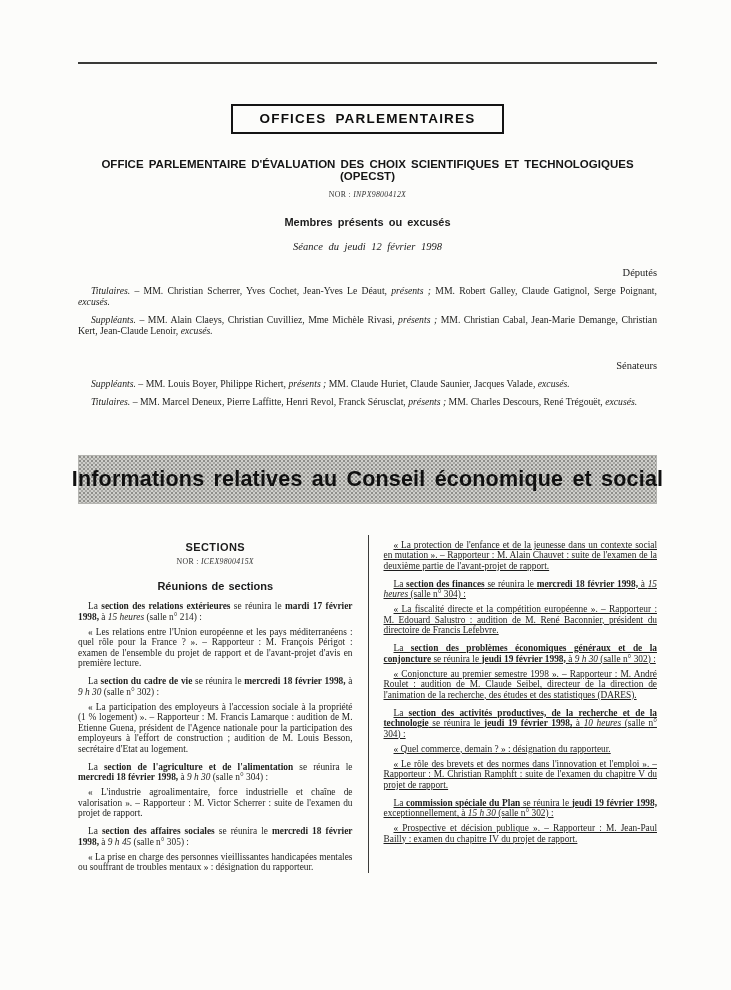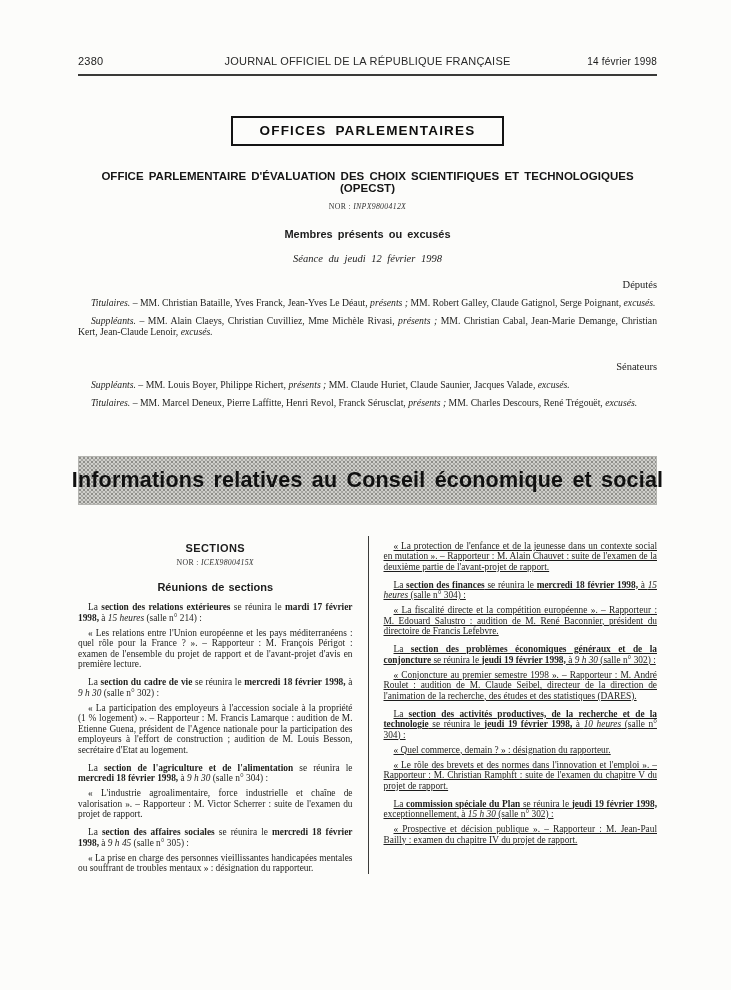--- a/index.html
+++ b/index.html
@@ -70,38 +70,33 @@
     margin:4.5px 0 0;font-size:9.35px;line-height:10.5px;text-align:justify;text-indent:10px;color:#1e1e1c;
   }
   .cpara.lead{margin-top:7.5px;}
   .col-left .cpara.first{margin-top:9px;}
 </style>
 </head>
 <body>
 
 <div class="page">
 
-  <div class="jo-header">
-    <span class="pageno">2380</span>
-    <span class="jtitle">JOURNAL OFFICIEL DE LA RÉPUBLIQUE FRANÇAISE</span>
-    <span class="jdate">14 février 1998</span>
-  </div>
   <hr class="header-rule">
 
   <section>
     <div class="box-wrap">
       <div class="box-title">OFFICES PARLEMENTAIRES</div>
     </div>
     <h1 class="opecst-title">OFFICE PARLEMENTAIRE D'ÉVALUATION DES CHOIX SCIENTIFIQUES ET TECHNOLOGIQUES (OPECST)</h1>
     <p class="nor"><span>NOR : </span><span class="i">INPX9800412X</span></p>
     <h2 class="members-heading">Membres présents ou excusés</h2>
     <p class="session">Séance du jeudi 12 février 1998</p>
 
     <h3 class="group-heading">Députés</h3>
-    <p class="para"><span class="i">Titulaires.</span><span> – MM. Christian Bataille, Yves Franck, Jean-Yves Le Déaut, </span><span class="i">présents ;</span><span> MM. Robert Galley, Claude Gatignol, Serge Poignant, </span><span class="i">excusés.</span></p>
+    <p class="para"><span class="i">Titulaires.</span><span> – MM. Christian Scherrer, Yves Cochet, Jean-Yves Le Déaut, </span><span class="i">présents ;</span><span> MM. Robert Galley, Claude Gatignol, Serge Poignant, </span><span class="i">excusés.</span></p>
     <p class="para"><span class="i">Suppléants.</span><span> – MM. Alain Claeys, Christian Cuvilliez, Mme Michèle Rivasi, </span><span class="i">présents ;</span><span> MM. Christian Cabal, Jean-Marie Demange, Christian Kert, Jean-Claude Lenoir, </span><span class="i">excusés.</span></p>
 
     <h3 class="group-heading senateurs">Sénateurs</h3>
     <p class="para"><span class="i">Suppléants.</span><span> – MM. Louis Boyer, Philippe Richert, </span><span class="i">présents ;</span><span> MM. Claude Huriet, Claude Saunier, Jacques Valade, </span><span class="i">excusés.</span></p>
     <p class="para"><span class="i">Titulaires.</span><span> – MM. Marcel Deneux, Pierre Laffitte, Henri Revol, Franck Sérusclat, </span><span class="i">présents ;</span><span> MM. Charles Descours, René Trégouët, </span><span class="i">excusés.</span></p>
   </section>
 
   <div class="banner">
     <span>Informations relatives au Conseil économique et social</span>
   </div>

